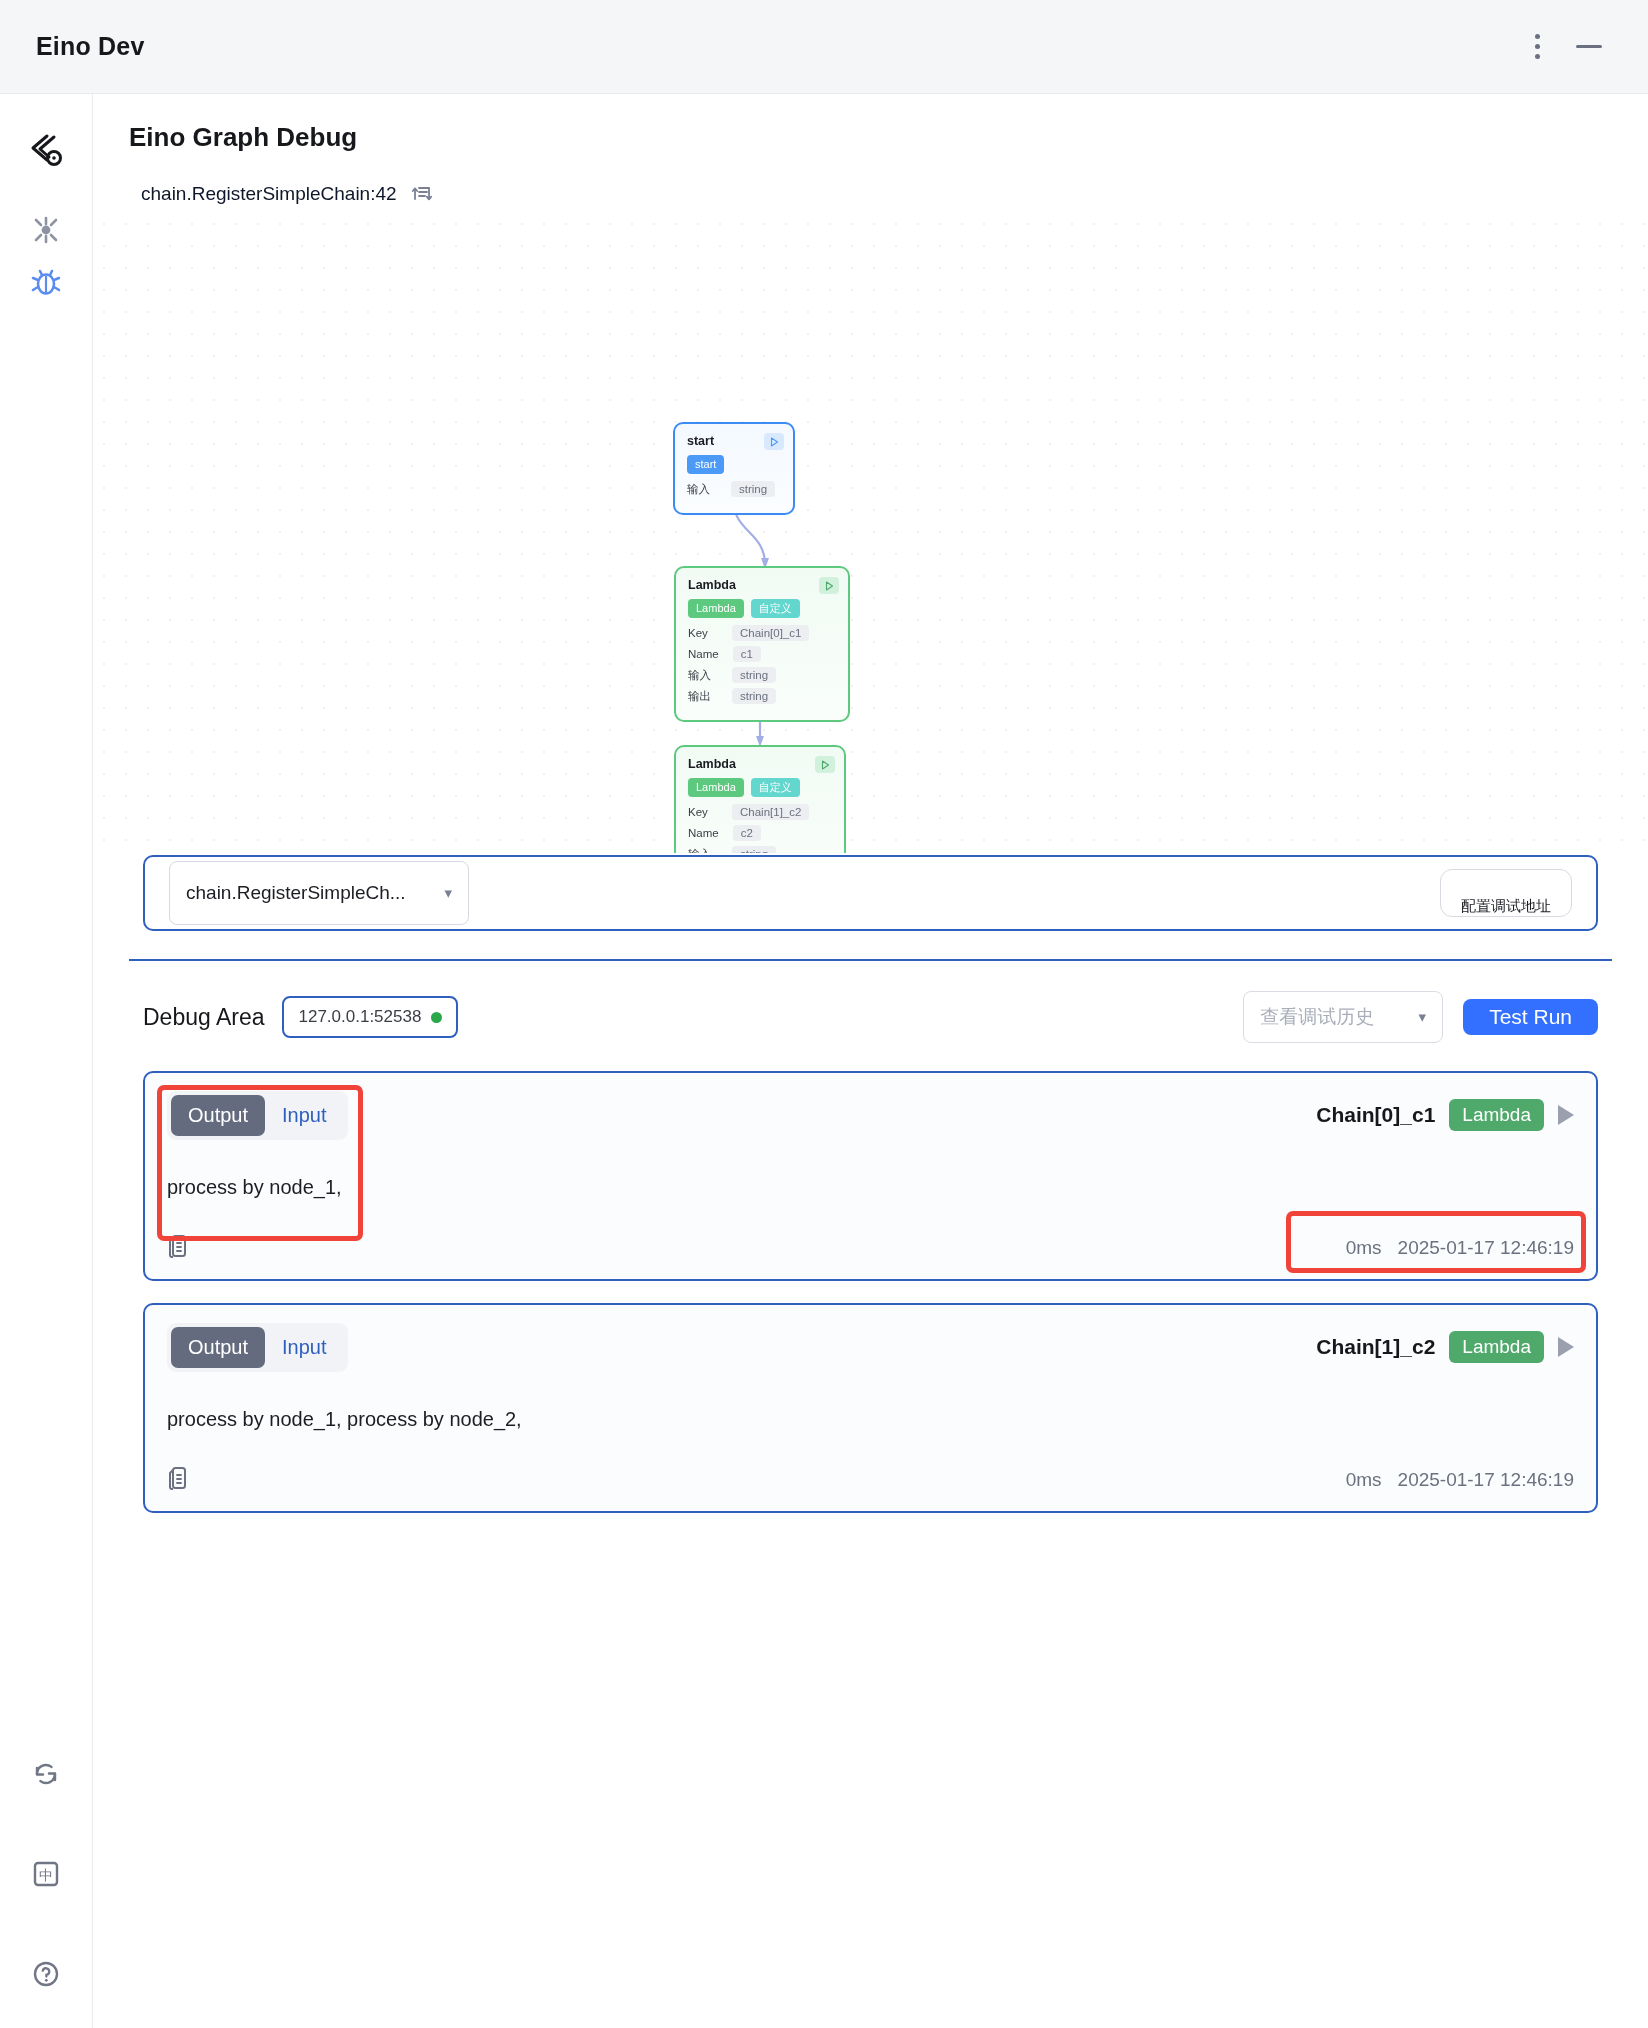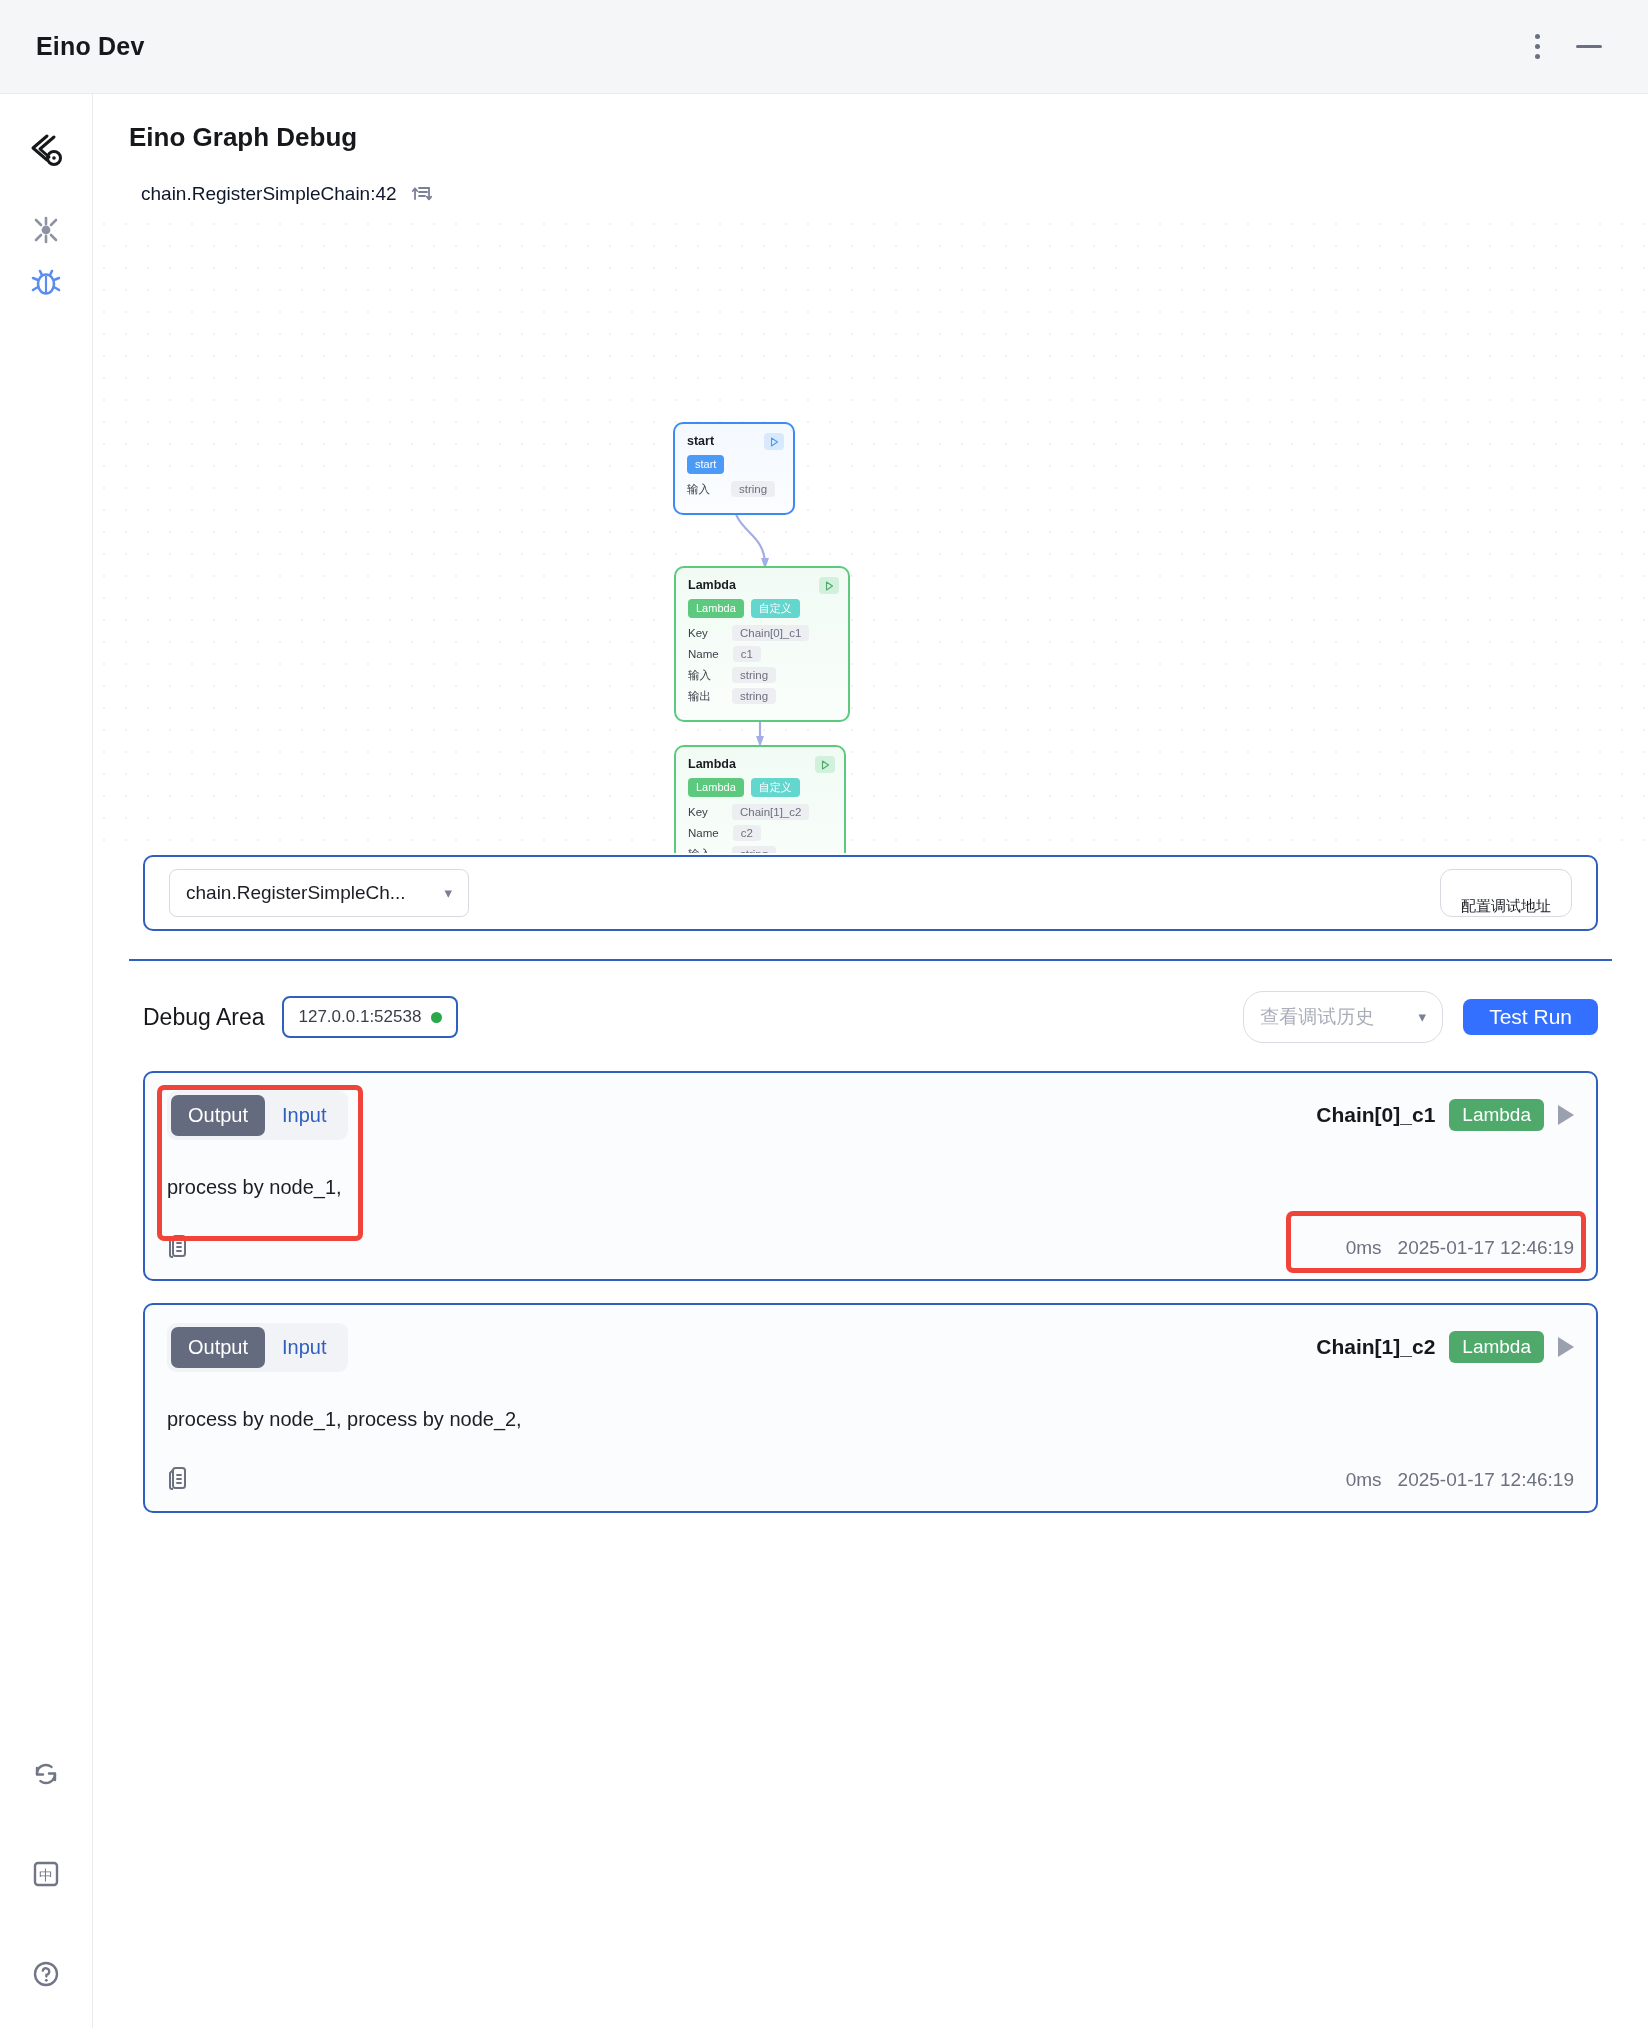--- a/index.html
+++ b/index.html
@@ -92,21 +92,21 @@
 
   
   .selector-wrap { padding: 0 50px; margin-top: 2px; }
   .selector-bar {
     border: 2px solid #2f5fbf; border-radius: 10px;
     background: #fff; height: 76px;
     display: flex; align-items: center; padding: 0 24px;
   }
   .select-box {
     border: 1px solid #d7dae0; border-radius: 8px;
-    height: 48px; min-width: 300px;
+    height: 64px; min-width: 300px;
     display: flex; align-items: center; justify-content: space-between;
     padding: 0 16px; gap: 8px; cursor: pointer; background: #fff;
   }
   .select-val { font-size: 19px; color: #1c1e24; }
   .chev { color: #7b8194; font-size: 15px; }
   .cfg-btn {
     margin-left: auto;
     border: 1px solid #d7dae0; border-radius: 12px; background: #fff;
     height: 48px; padding: 0 20px;
     display: flex; align-items: flex-end;
@@ -122,21 +122,21 @@
   .debug-label { font-size: 23px; color: #17181c; }
   .addr-chip {
     border: 2px solid #2f5fbf; border-radius: 8px;
     height: 42px; display: flex; align-items: center; gap: 10px;
     padding: 0 14px; background: #fff;
   }
   .addr-text { font-size: 17px; color: #3a3e47; }
   .dot-green { width: 11px; height: 11px; border-radius: 50%; background: #2aa84a; }
   .debug-actions { margin-left: auto; display: flex; align-items: center; gap: 20px; }
   .hist-select {
-    border: 1px solid #d9dce2; border-radius: 20px; background: #fff;
+    border: 1px solid #d9dce2; border-radius: 8px; background: #fff;
     height: 52px; width: 200px; display: flex; align-items: center;
     justify-content: space-between; padding: 0 16px; cursor: pointer;
   }
   .hist-ph { font-size: 19px; color: #a9aeb9; }
   .testrun-btn {
     background: #3370ff; color: #fff; border: none; border-radius: 8px;
     height: 36px; padding: 0 26px; font-size: 21px; cursor: pointer;
     font-family: "Liberation Sans", sans-serif;
   }
 

